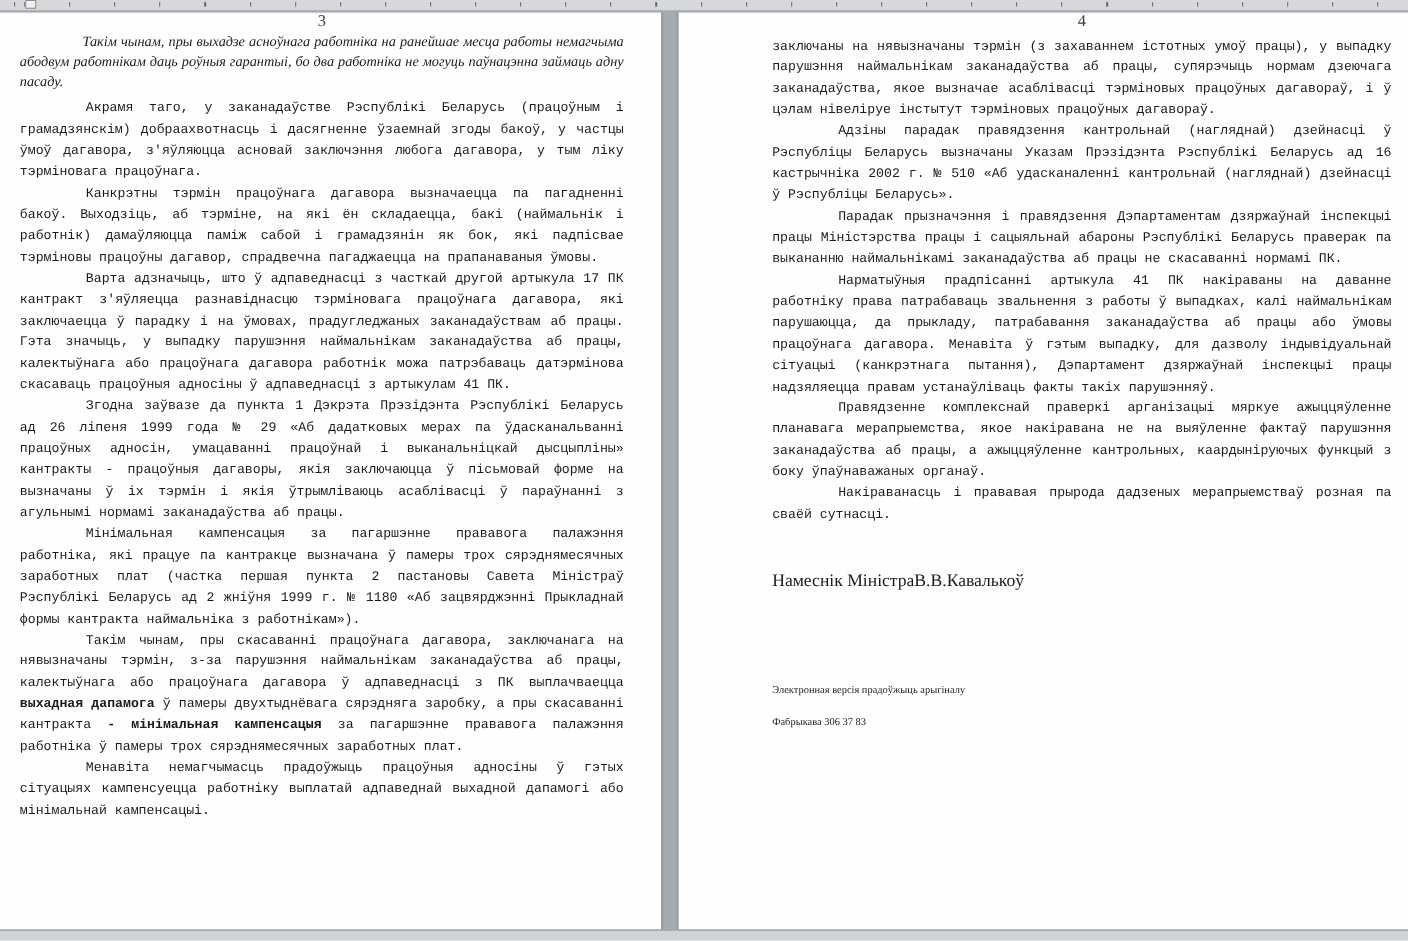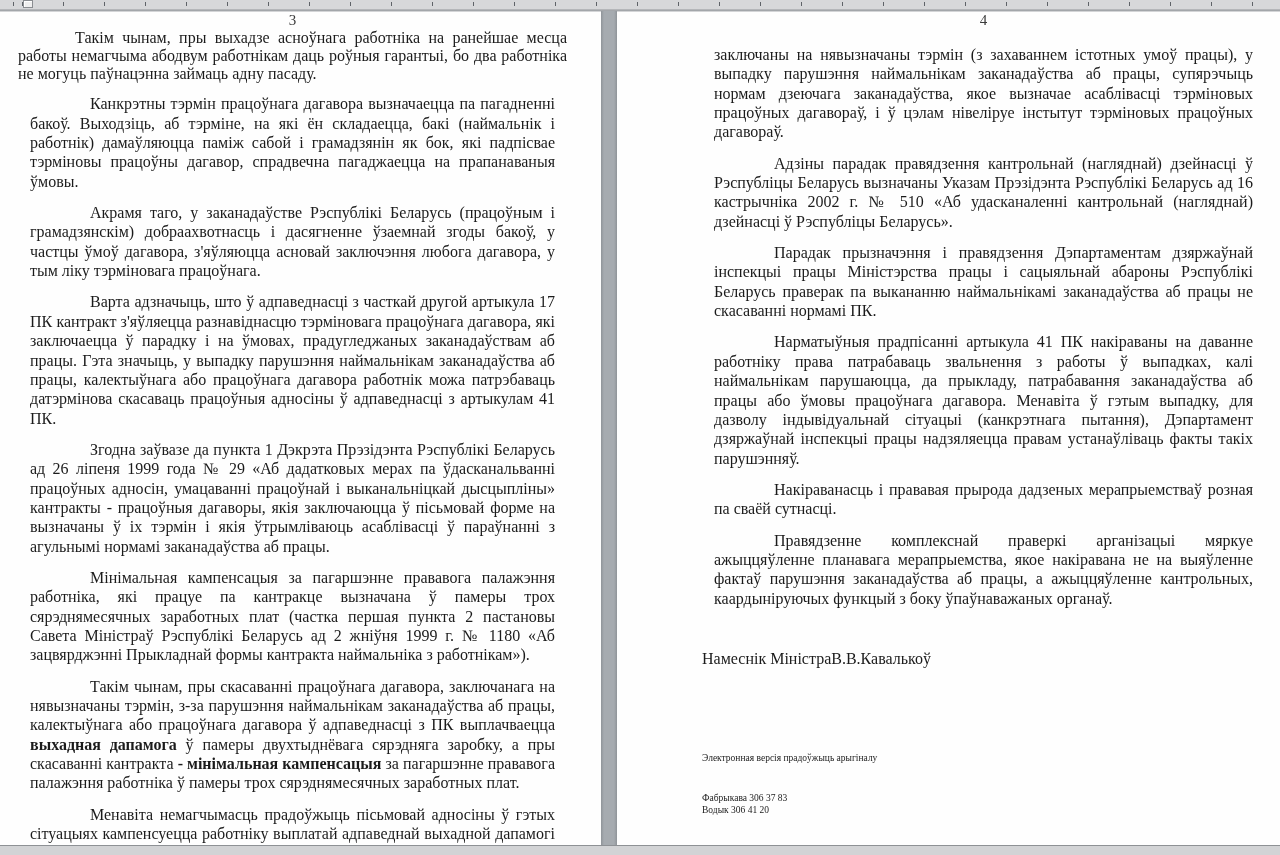--- a/index.html
+++ b/index.html
@@ -24,73 +24,72 @@
   .bottom-strip{position:absolute;left:0;right:0;bottom:0;height:9px;background:#d2d3d5;border-top:1px solid #8e9195;}
 
   .page-number{position:absolute;top:0;font-size:15px;color:#3a3a3a;text-align:center;}
   .page-left .page-number{left:18px;width:549px;}
   .page-right .page-number{left:85px;width:563px;}
 
   .text-col{position:absolute;}
   .page-left .text-col{left:18px;top:17px;width:549px;}
   .page-right .text-col{left:85px;top:21px;width:563px;}
 
-  p.body-par{margin:12px;font-size:16px;line-height:19.35px;text-align:justify;text-indent:60px;}
+  p.body-par{margin:0;font-size:12px;line-height:19.35px;text-align:justify;text-indent:60px;font-family:Liberation Mono, monospace;}
   p.no-indent{text-indent:0;}
-  p.lead-italic{margin:0 0 7px 0;font-size:16px;line-height:17.8px;text-align:justify;text-indent:57px;}
+  p.lead-italic{margin:0 0 7px 0;font-style:italic;font-size:13px;line-height:17.8px;text-align:justify;text-indent:57px;}
   p.body-par b{font-weight:bold;}
 
   .signature{display:flex;width:420px;margin-top:42px;font-size:16px;}
   .footnote{margin-top:84px;font-size:9.5px;line-height:12px;color:#222;}
   .contact{font-size:9.5px;line-height:12.5px;color:#222;}
-  .contact.first{margin-top:28px;}
+  .contact.first{margin-top:17px;}
 </style>
 </head>
 <body>
 
 <div class="app">
 
   <div class="ruler">
     <div class="ruler-ticks"></div>
     <div class="indent-marker"></div>
   </div>
 
   <div class="pages-row">
 
     <div class="page page-left">
       <div class="page-number">3</div>
       <div class="text-col">
         <p class="lead-italic">Такім чынам, пры выхадзе асноўнага работніка на ранейшае месца работы немагчыма абодвум работнікам даць роўныя гарантыі, бо два работніка не могуць паўнацэнна займаць адну пасаду.</p>
+        <p class="body-par">Акрамя таго, у заканадаўстве Рэспублікі Беларусь (працоўным і грамадзянскім) добраахвотнасць і дасягненне ўзаемнай згоды бакоў, у частцы ўмоў дагавора, з'яўляюцца асновай заключэння любога дагавора, у тым ліку тэрміновага працоўнага.</p>
         <p class="body-par">Канкрэтны тэрмін працоўнага дагавора вызначаецца па пагадненні бакоў. Выходзіць, аб тэрміне, на які ён складаецца, бакі (наймальнік і работнік) дамаўляюцца паміж сабой і грамадзянін як бок, які падпісвае тэрміновы працоўны дагавор, спрадвечна пагаджаецца на прапанаваныя ўмовы.</p>
-        <p class="body-par">Акрамя таго, у заканадаўстве Рэспублікі Беларусь (працоўным і грамадзянскім) добраахвотнасць і дасягненне ўзаемнай згоды бакоў, у частцы ўмоў дагавора, з'яўляюцца асновай заключэння любога дагавора, у тым ліку тэрміновага працоўнага.</p>
         <p class="body-par">Варта адзначыць, што ў адпаведнасці з часткай другой артыкула 17 ПК кантракт з'яўляецца разнавіднасцю тэрміновага працоўнага дагавора, які заключаецца ў парадку і на ўмовах, прадугледжаных заканадаўствам аб працы. Гэта значыць, у выпадку парушэння наймальнікам заканадаўства аб працы, калектыўнага або працоўнага дагавора работнік можа патрэбаваць датэрмінова скасаваць працоўныя адносіны ў адпаведнасці з артыкулам 41 ПК.</p>
         <p class="body-par">Згодна заўвазе да пункта 1 Дэкрэта Прэзідэнта Рэспублікі Беларусь ад 26 ліпеня 1999 года № 29 «Аб дадатковых мерах па ўдасканальванні працоўных адносін, умацаванні працоўнай і выканальніцкай дысцыпліны» кантракты - працоўныя дагаворы, якія заключаюцца ў пісьмовай форме на вызначаны ў іх тэрмін і якія ўтрымліваюць асаблівасці ў параўнанні з агульнымі нормамі заканадаўства аб працы.</p>
         <p class="body-par">Мінімальная кампенсацыя за пагаршэнне прававога палажэння работніка, які працуе па кантракце вызначана ў памеры трох сярэднямесячных заработных плат (частка першая пункта 2 пастановы Савета Міністраў Рэспублікі Беларусь ад 2 жніўня 1999 г. № 1180 «Аб зацвярджэнні Прыкладнай формы кантракта наймальніка з работнікам»).</p>
         <p class="body-par"><span>Такім чынам, пры скасаванні працоўнага дагавора, заключанага на нявызначаны тэрмін, з-за парушэння наймальнікам заканадаўства аб працы, калектыўнага або працоўнага дагавора ў адпаведнасці з ПК выплачваецца </span><b>выхадная дапамога</b><span> ў памеры двухтыднёвага сярэдняга заробку, а пры скасаванні кантракта </span><b>- мінімальная кампенсацыя</b><span> за пагаршэнне прававога палажэння работніка ў памеры трох сярэднямесячных заработных плат.</span></p>
-        <p class="body-par">Менавіта немагчымасць прадоўжыць пісьмовай адносіны ў гэтых сітуацыях кампенсуецца работніку выплатай адпаведнай выхадной дапамогі або мінімальнай кампенсацыі.</p>
+        <p class="body-par">Менавіта немагчымасць прадоўжыць працоўныя адносіны ў гэтых сітуацыях кампенсуецца работніку выплатай адпаведнай выхадной дапамогі або мінімальнай кампенсацыі.</p>
       </div>
     </div>
 
     <div class="page-gap"></div>
 
     <div class="page page-right">
       <div class="page-number">4</div>
       <div class="text-col">
         <p class="body-par no-indent">заключаны на нявызначаны тэрмін (з захаваннем істотных умоў працы), у выпадку парушэння наймальнікам заканадаўства аб працы, супярэчыць нормам дзеючага заканадаўства, якое вызначае асаблівасці тэрміновых працоўных дагавораў, і ў цэлам нівеліруе інстытут тэрміновых працоўных дагавораў.</p>
         <p class="body-par">Адзіны парадак правядзення кантрольнай (нагляднай) дзейнасці ў Рэспубліцы Беларусь вызначаны Указам Прэзідэнта Рэспублікі Беларусь ад 16 кастрычніка 2002 г. № 510 «Аб удасканаленні кантрольнай (нагляднай) дзейнасці ў Рэспубліцы Беларусь».</p>
         <p class="body-par">Парадак прызначэння і правядзення Дэпартаментам дзяржаўнай інспекцыі працы Міністэрства працы і сацыяльнай абароны Рэспублікі Беларусь праверак па выкананню наймальнікамі заканадаўства аб працы не скасаванні нормамі ПК.</p>
         <p class="body-par">Нарматыўныя прадпісанні артыкула 41 ПК накіраваны на даванне работніку права патрабаваць звальнення з работы ў выпадках, калі наймальнікам парушаюцца, да прыкладу, патрабавання заканадаўства аб працы або ўмовы працоўнага дагавора. Менавіта ў гэтым выпадку, для дазволу індывідуальнай сітуацыі (канкрэтнага пытання), Дэпартамент дзяржаўнай інспекцыі працы надзяляецца правам устанаўліваць факты такіх парушэнняў.</p>
+        <p class="body-par">Правядзенне комплекснай праверкі арганізацыі мяркуе ажыццяўленне планавага мерапрыемства, якое накіравана не на выяўленне фактаў парушэння заканадаўства аб працы, а ажыццяўленне кантрольных, каардыніруючых функцый з боку ўпаўнаважаных органаў.</p>
         <p class="body-par">Накіраванасць і прававая прырода дадзеных мерапрыемстваў розная па сваёй сутнасці.</p>
-        <p class="body-par">Правядзенне комплекснай праверкі арганізацыі мяркуе ажыццяўленне планавага мерапрыемства, якое накіравана не на выяўленне фактаў парушэння заканадаўства аб працы, а ажыццяўленне кантрольных, каардыніруючых функцый з боку ўпаўнаважаных органаў.</p>
         <div class="signature">
           <span>Намеснік Міністра</span>
           <span>В.В.Кавалькоў</span>
         </div>
         <div class="footnote">Электронная версія прадоўжыць арыгіналу</div>
         <div class="contact first">Фабрыкава 306 37 83</div>
-        <div class="contact">Водык 306 41 20</div>
       </div>
     </div>
 
   </div>
 
   <div class="bottom-strip"></div>
 </div>
 
 </body></html>

